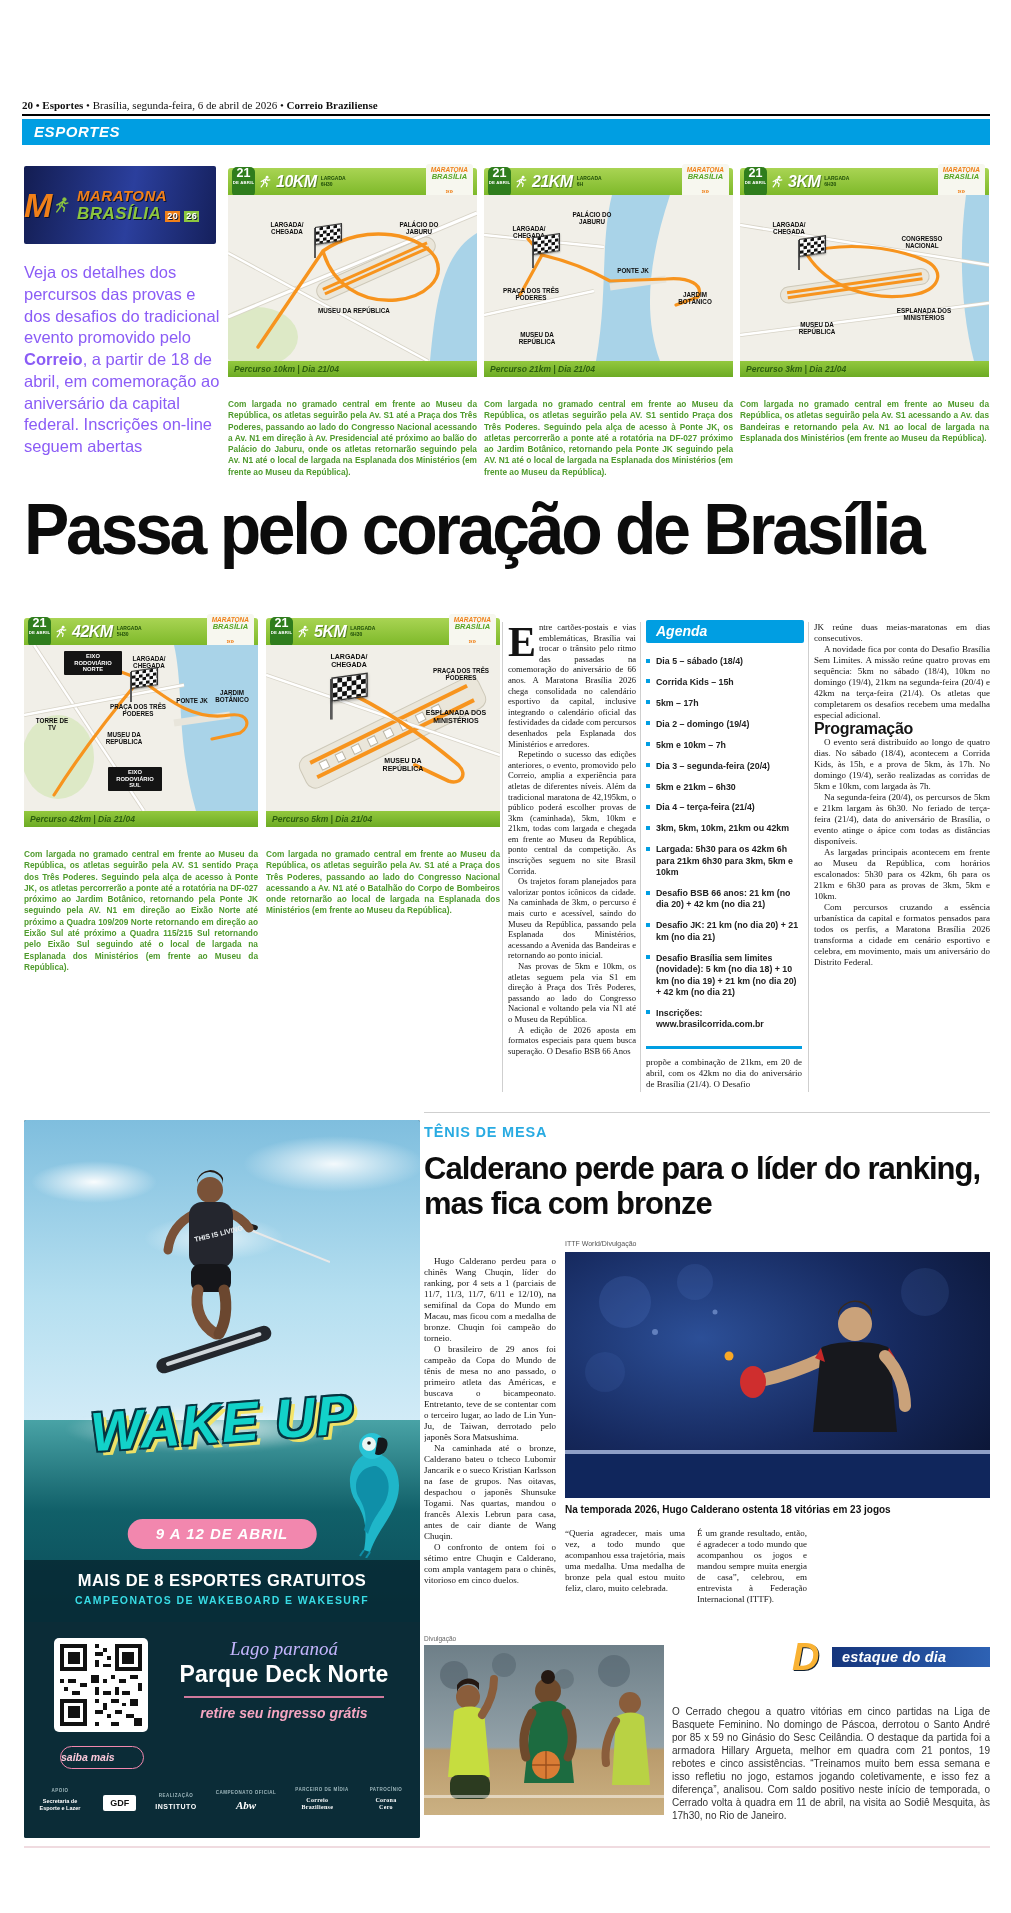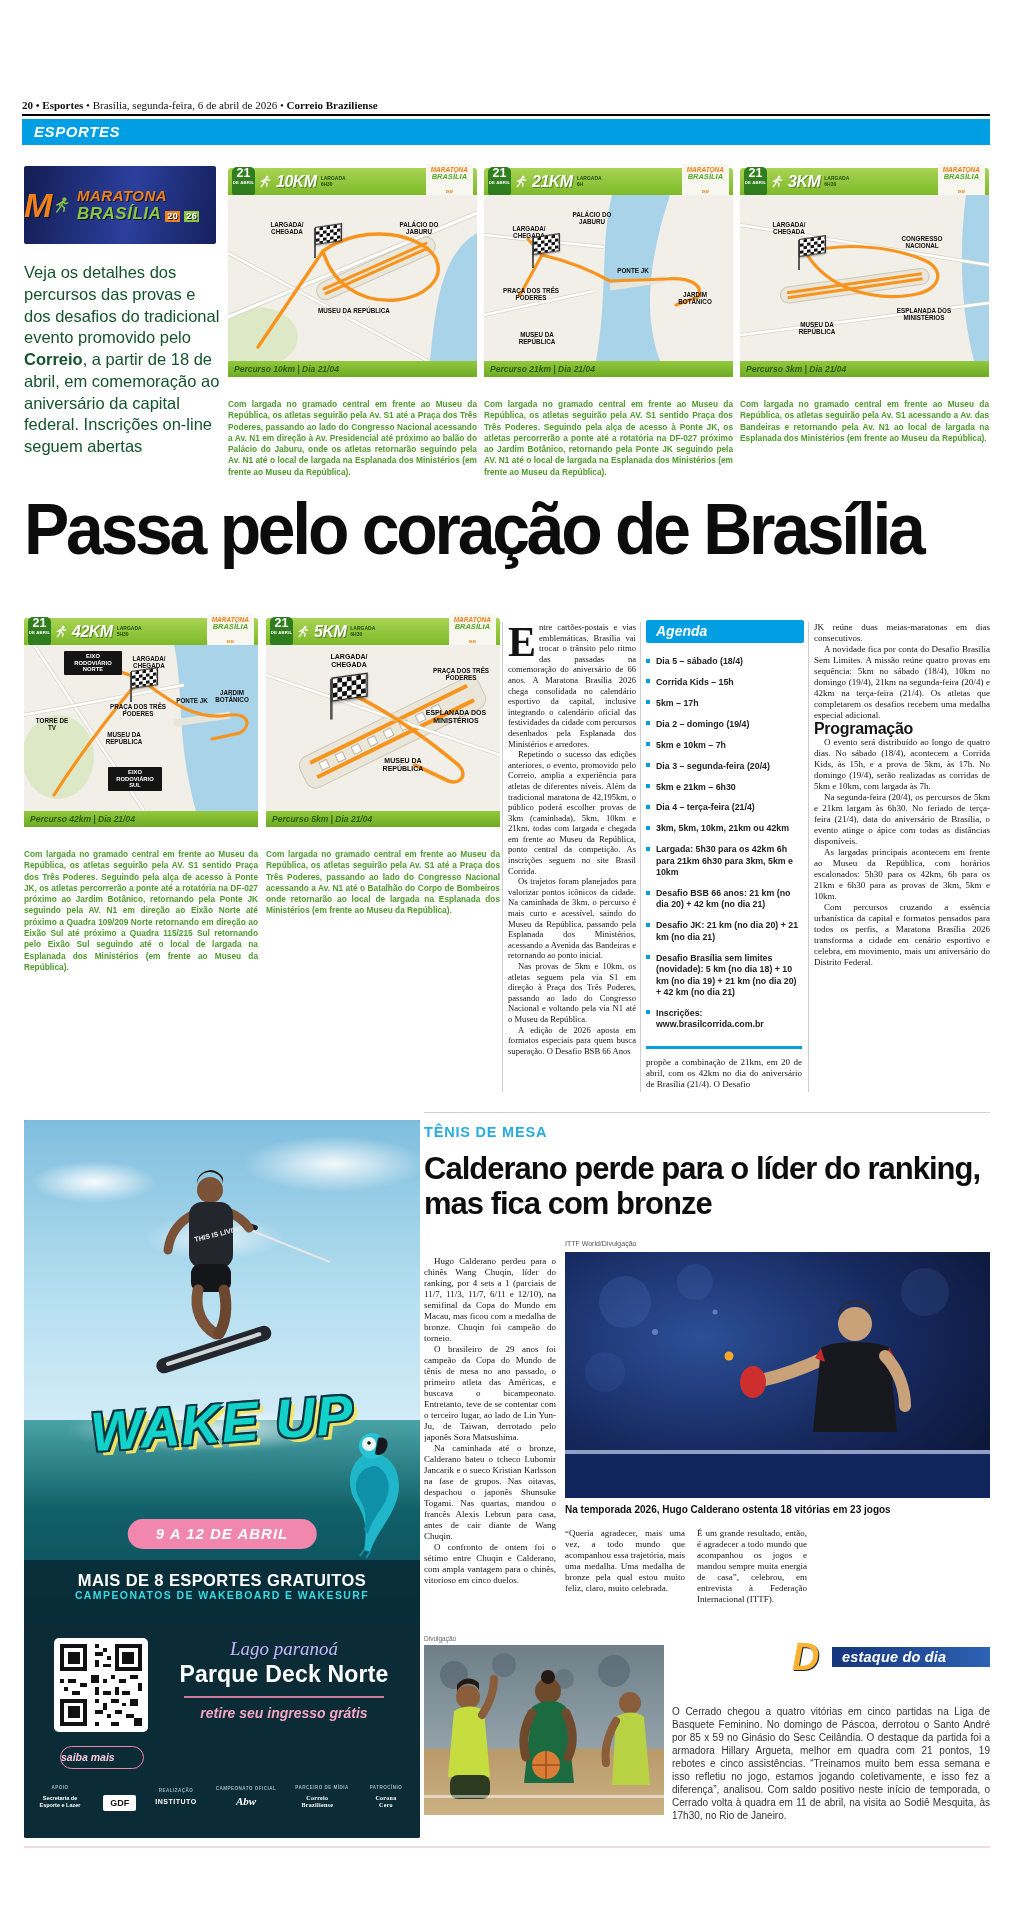--- a/index.html
+++ b/index.html
@@ -17,21 +17,21 @@
   .mlogo{position:absolute;left:24px;top:166px;width:192px;height:78px;border-radius:2px;overflow:hidden;
          background:linear-gradient(100deg,#131d52,#2b3f9d 55%,#15205c);display:flex;align-items:center;justify-content:center;gap:6px}
   .mlogo .swoosh{font:italic 700 34px "Liberation Sans";color:#f08019;letter-spacing:-4px;text-shadow:1px 1px 0 #08102e}
   .mlogo .txt{text-align:left}
   .mlogo .t1{font:italic 700 15px/15px "Liberation Sans";color:#f08019;text-shadow:1px 1px 0 #08102e;letter-spacing:.5px}
   .mlogo .t2{font:italic 700 17px/17px "Liberation Sans";color:#8cc63f;text-shadow:1px 1px 0 #08102e;letter-spacing:.5px}
   .mlogo .yy{display:inline-block;margin-left:4px;font:700 9px/11px "Liberation Sans";color:#fff;background:#f08019;padding:0 2px}
   .mlogo .yy2{background:#8cc63f}
   .runner-big path,.runner-big circle{stroke:#8cc63f}
 
-  .intro{position:absolute;left:24px;top:262px;width:198px;font:400 16.5px/1.32 "Liberation Sans";color:#14532d}
+  .intro{position:absolute;left:24px;top:262px;width:198px;font:400 16.5px/1.32 "Liberation Sans";color:#8b5cf6}
   .intro b{font-weight:700}
 
   
   .cards1{position:absolute;left:228px;top:168px;display:flex;gap:7px}
   .cards2{position:absolute;left:24px;top:618px;display:flex;gap:8px}
   .card{width:249px}
   .card.w2{width:234px}
   .chead{height:27px;background:linear-gradient(#a9d453,#7eb92a);display:flex;align-items:center;gap:4px;
          padding:0 4px;border-radius:3px 3px 0 0;position:relative}
   .badge{width:23px;height:30px;background:#2f7d1d;border-radius:5px;color:#fff;text-align:center;flex:0 0 auto}
@@ -99,31 +99,31 @@
       background:radial-gradient(closest-side,rgba(255,255,255,.85),rgba(255,255,255,0));filter:blur(2px)}
   .rider{position:absolute;left:74px;top:18px;width:232px;height:272px}
   .macaw{position:absolute;right:2px;top:298px;width:92px;height:140px}
   .wakeup{position:absolute;left:0;right:0;top:276px;text-align:center;transform:rotate(-4deg);
       font:italic 700 55px/1 "Liberation Sans";letter-spacing:1px;color:#12d2c9;
       text-shadow:2px 2px 0 #07333f,-2px 2px 0 #07333f,2px -2px 0 #07333f,-2px -2px 0 #07333f,5px 5px 0 rgba(247,229,99,.95)}
   .dates-pill{position:absolute;left:50%;top:399px;transform:translateX(-50%);background:#f287ae;color:#fff;
       font:italic 700 15px/30px "Liberation Sans";padding:0 28px;border-radius:18px;letter-spacing:1px;white-space:nowrap}
   .band{position:absolute;left:0;right:0;top:440px;height:62px;background:rgba(7,40,50,.85);text-align:center;color:#fff}
   .band .l1{font:700 16.5px/18px "Liberation Sans";letter-spacing:.4px;margin-top:11px}
-  .band .l2{font:700 10.5px/12px "Liberation Sans";letter-spacing:1.4px;color:#38dbe4;}
+  .band .l2{font:700 10.5px/12px "Liberation Sans";letter-spacing:1.4px;color:#38dbe4;margin-top:5px}
   .ad-bottom{position:absolute;left:0;right:0;top:502px;bottom:0;background:#0b2c37}
   .qr{position:absolute;left:30px;top:16px;width:94px;height:94px;background:#fff;border-radius:5px;padding:6px;box-sizing:border-box}
   .venue{position:absolute;left:140px;top:16px;right:16px;text-align:center;color:#fff}
   .venue .pre{font:italic 400 19px/21px "Liberation Serif",serif;color:#c4b5fd}
   .venue .name{font:700 23px/25px "Liberation Sans";margin-top:3px;letter-spacing:.2px}
   .venue .vrule2{height:1.5px;background:rgba(242,135,174,.85);margin:9px 20px 7px}
   .venue .ticket{font:italic 700 14px/16px "Liberation Sans";color:#f6a6c2}
   .cta{position:absolute;left:36px;top:124px;width:82px;height:21px;border:1.5px solid #f287ae;border-radius:12px;
        color:#fcc8da;font:italic 700 10.5px/21px "Liberation Sans";text-align:left}
-  .sponsors{position:absolute;left:12px;right:16px;top:160px;display:flex;justify-content:space-between;align-items:center}
+  .sponsors{position:absolute;left:12px;right:16px;top:160px;display:flex;justify-content:space-between;align-items:flex-end}
   .sp{text-align:center;color:#fff}
   .sp .lab{font:700 4.5px/6px "Liberation Sans";color:#9fb8bd;letter-spacing:.5px;margin-bottom:4px;min-height:6px}
   .sp .nm{font:700 5.5px/6.5px "Liberation Sans"}
   .sp .gdfbox{background:#fff;color:#111;font:700 9px/16px "Liberation Sans";padding:0 7px;border-radius:2px;display:inline-block}
   .sp .inst{font:700 7px/8px "Liberation Sans";letter-spacing:.5px}
   .sp .scr{font:italic 700 11px/11px "Liberation Serif",serif}
   .sp .ser{font:700 6px/7px "Liberation Serif",serif;letter-spacing:.3px}
 
   
   .sec-rule{position:absolute;left:424px;right:21px;top:1112px;height:1px;background:#cfcfcf}

